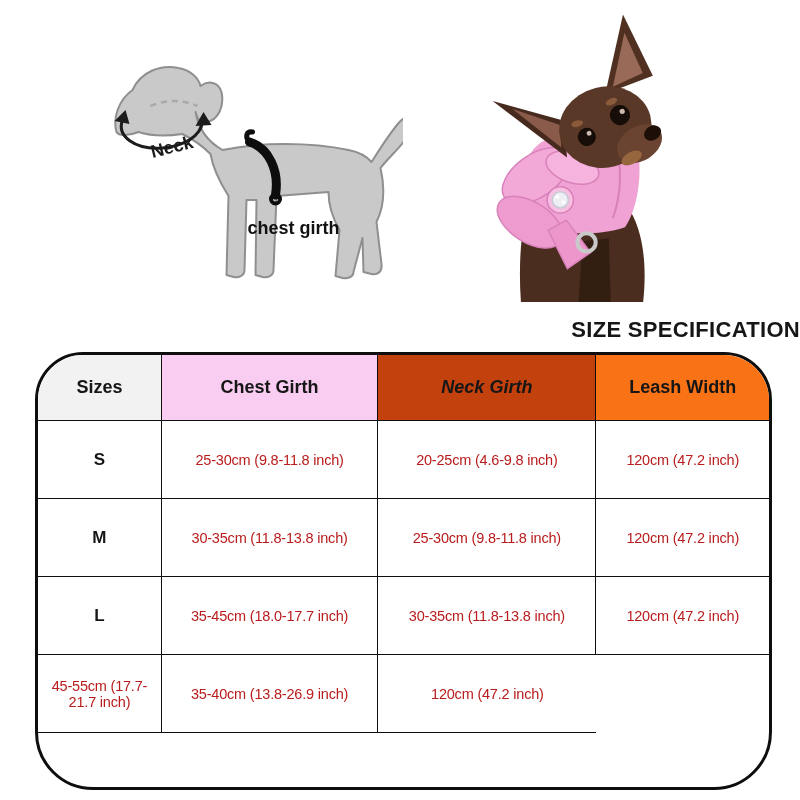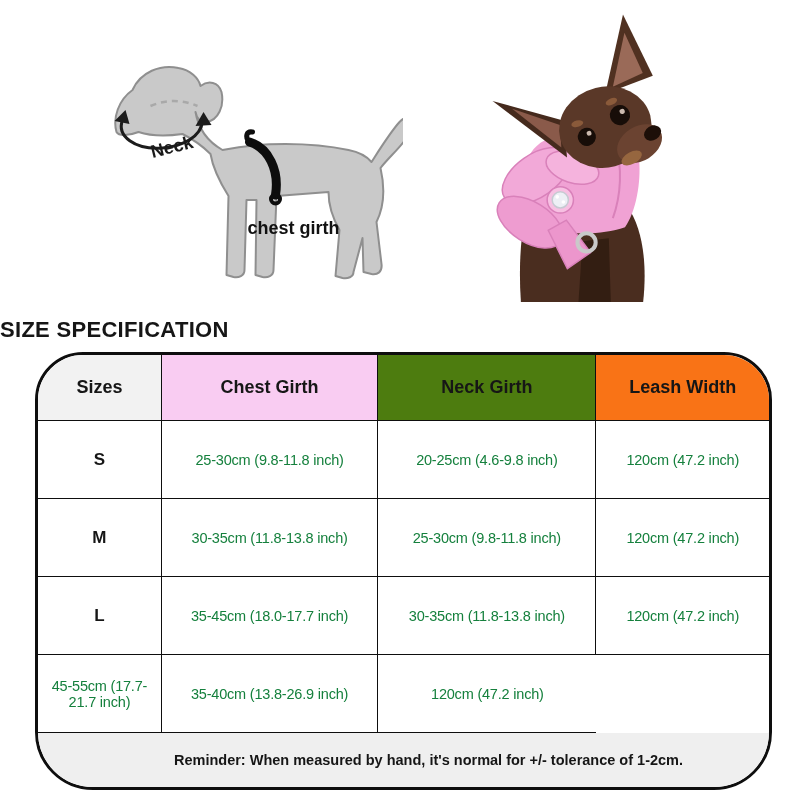--- a/index.html
+++ b/index.html
@@ -7,43 +7,43 @@
   body { font-family: "Liberation Sans", sans-serif; color: #111; position: relative; }
 
   
   .figure { position: absolute; }
   #dog-diagram   { left: 98px;  top: 52px;  width: 305px; height: 245px; }
   #chihuahua     { left: 462px; top: 14px;  width: 235px; height: 288px; }
 
   
   .page-title {
     position: absolute; left: 0; top: 317px; width: 800px;
-    text-align: left; font-size: 22px; font-weight: 700;
-    letter-spacing: 0.3px; color: #161616;
+    text-align: right; font-size: 22px; font-weight: 700;
+    letter-spacing: 0.3px; color: #161616; padding-left: 28px;
   }
 
   
   .size-table {
     position: absolute; left: 35px; top: 352px; width: 737px; height: 438px;
     border: 3px solid #0e0e0e;
     border-radius: 48px 48px 58px 58px;
     overflow: hidden; background: #ffffff;
     display: grid;
     grid-template-columns: 16.95% 29.6% 29.85% 23.6%;
     grid-template-rows: 66px 78px 78px 78px 78px 1fr;
   }
   .cell {
     display: flex; align-items: center; justify-content: center;
     border-right: 1.5px solid #0e0e0e; border-bottom: 1.5px solid #0e0e0e;
     background: #ffffff; text-align: center; padding: 2px 6px;
   }
   .cell.last-col { border-right: none; }
   .head-cell { font-size: 18px; font-weight: 700; color: #161616; text-align: right; }
   .size-cell { font-size: 17px; font-weight: 700; color: #161616; }
-  .val-cell  { font-size: 14.5px; color: #15803d; letter-spacing: -0.2px; }
+  .val-cell  { font-size: 14.5px; color: #b91c1c; letter-spacing: -0.2px; }
   .table-footer {
     grid-column: 1 / 5;
     display: flex; align-items: center;
     background: #efefef; border-bottom: none; border-right: none;
     padding-left: 56px; font-size: 14.5px; font-weight: 700; color: #161616;
   }
 
   svg text { font-family: "Liberation Sans", sans-serif; }
 </style>
 </head>
@@ -117,21 +117,21 @@
     <ellipse cx="184" cy="129" rx="9" ry="7" fill="#1d0f08" transform="rotate(-18 184 129)"></ellipse>
   </g>
 </svg>
 
 <div class="page-title">SIZE SPECIFICATION</div>
 
 <div class="size-table">
 
   <div class="cell head-cell" style="background-color: rgb(242, 242, 242);">Sizes</div>
   <div class="cell head-cell" style="background-color: rgb(249, 204, 242);">Chest Girth</div>
-  <div class="cell head-cell" style="background-color: #4d7c0f;">Neck Girth</div>
+  <div class="cell head-cell" style="background-color: #c2410c; font-style: italic;">Neck Girth</div>
   <div class="cell head-cell last-col" style="background-color: #f97316;">Leash Width</div>
 
   <div class="cell size-cell">S</div>
   <div class="cell val-cell">25-30cm (9.8-11.8 inch)</div>
   <div class="cell val-cell">20-25cm (4.6-9.8 inch)</div>
   <div class="cell val-cell last-col">120cm (47.2 inch)</div>
 
   <div class="cell size-cell">M</div>
   <div class="cell val-cell">30-35cm (11.8-13.8 inch)</div>
   <div class="cell val-cell">25-30cm (9.8-11.8 inch)</div>
@@ -139,14 +139,13 @@
 
   <div class="cell size-cell">L</div>
   <div class="cell val-cell">35-45cm (18.0-17.7 inch)</div>
   <div class="cell val-cell">30-35cm (11.8-13.8 inch)</div>
   <div class="cell val-cell last-col">120cm (47.2 inch)</div>
 
   <div class="cell val-cell">45-55cm (17.7-21.7 inch)</div>
   <div class="cell val-cell">35-40cm (13.8-26.9 inch)</div>
   <div class="cell val-cell last-col">120cm (47.2 inch)</div>
 
-  <div class="cell table-footer">Reminder: When measured by hand, it's normal for +/- tolerance of 1-2cm.</div>
 </div>
 
 </body></html>

